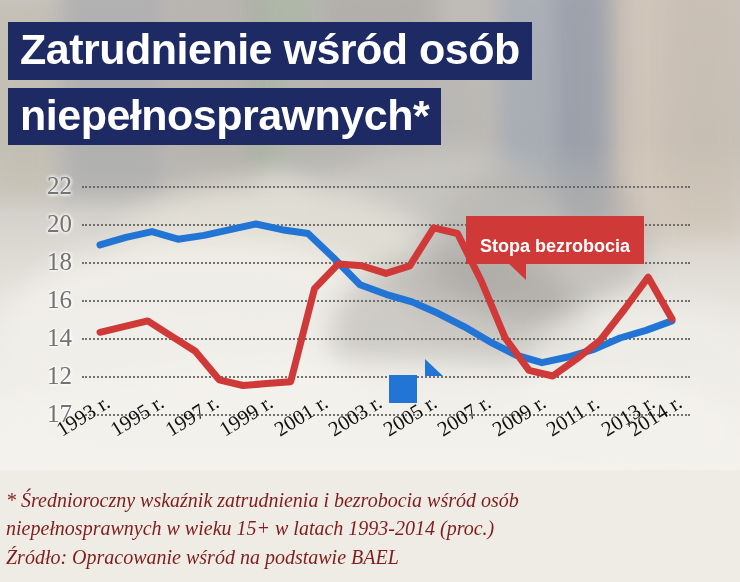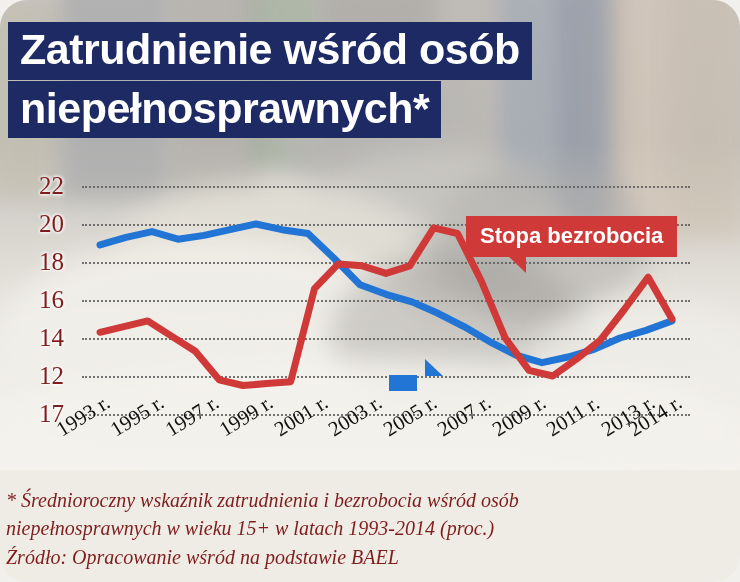--- a/index.html
+++ b/index.html
@@ -15,21 +15,20 @@
     position: relative;
   }
 
   #infographic {
     position: absolute;
     left: 0; top: 0;
     width: 740px;
     height: 582px;
     background: #efece6;
     overflow: hidden;
-    border-radius: 27px;
   }
 
   
   .photo-bg {
     position: absolute;
     left: 0; top: 0;
     width: 740px;
     height: 470px;
     overflow: hidden;
     filter: blur(0px);
@@ -62,45 +61,45 @@
     background: #1d2a63;
     color: #ffffff;
     font-size: 43px;
     font-weight: bold;
     line-height: 1.06;
     letter-spacing: -0.5px;
     padding: 5px 12px 7px 12px;
     width: max-content;
     white-space: nowrap;
   }
-  .title-line.l2 { margin-top: 1px; }
+  .title-line.l2 { margin-top: 8px; }
 
   
   .chart {
     position: absolute;
     left: 0;
     top: 160px;
     width: 740px;
     height: 320px;
     z-index: 5;
   }
   .y-labels {
     position: absolute;
     left: 0;
     top: 0;
     width: 80px;
     height: 260px;
   }
   .y-lab {
     position: absolute;
-    right: 16px;
+    right: 8px;
     transform: translateY(-50%);
     font-family: "Liberation Serif", serif;
     font-size: 25px;
-    color: #7f1d1d;
+    color: #737373;
     text-shadow: 0 0 4px #fff, 0 0 4px #fff, 0 0 3px #fff;
   }
   .gridline {
     position: absolute;
     left: 82px;
     width: 608px;
     height: 0;
     border-top: 2px dotted #5c5c5c;
     opacity: .85;
   }
@@ -127,23 +126,23 @@
     color: #111;
     white-space: nowrap;
     transform-origin: left top;
     transform: rotate(-32deg);
   }
 
   
   .badge {
     position: absolute;
     color: #fff;
-    font-size: 22px;
+    font-size: 18px;
     font-weight: bold;
-    padding: 8px 14px 8px 14px;
+    padding: 20px 14px 8px 14px;
     white-space: nowrap;
     z-index: 8;
     line-height: 1.12;
   }
   .badge.red  { background: #cf3a39; }
   .badge.blue { background: #2275d4; }
   .badge .tail {
     position: absolute;
     width: 0; height: 0;
   }

